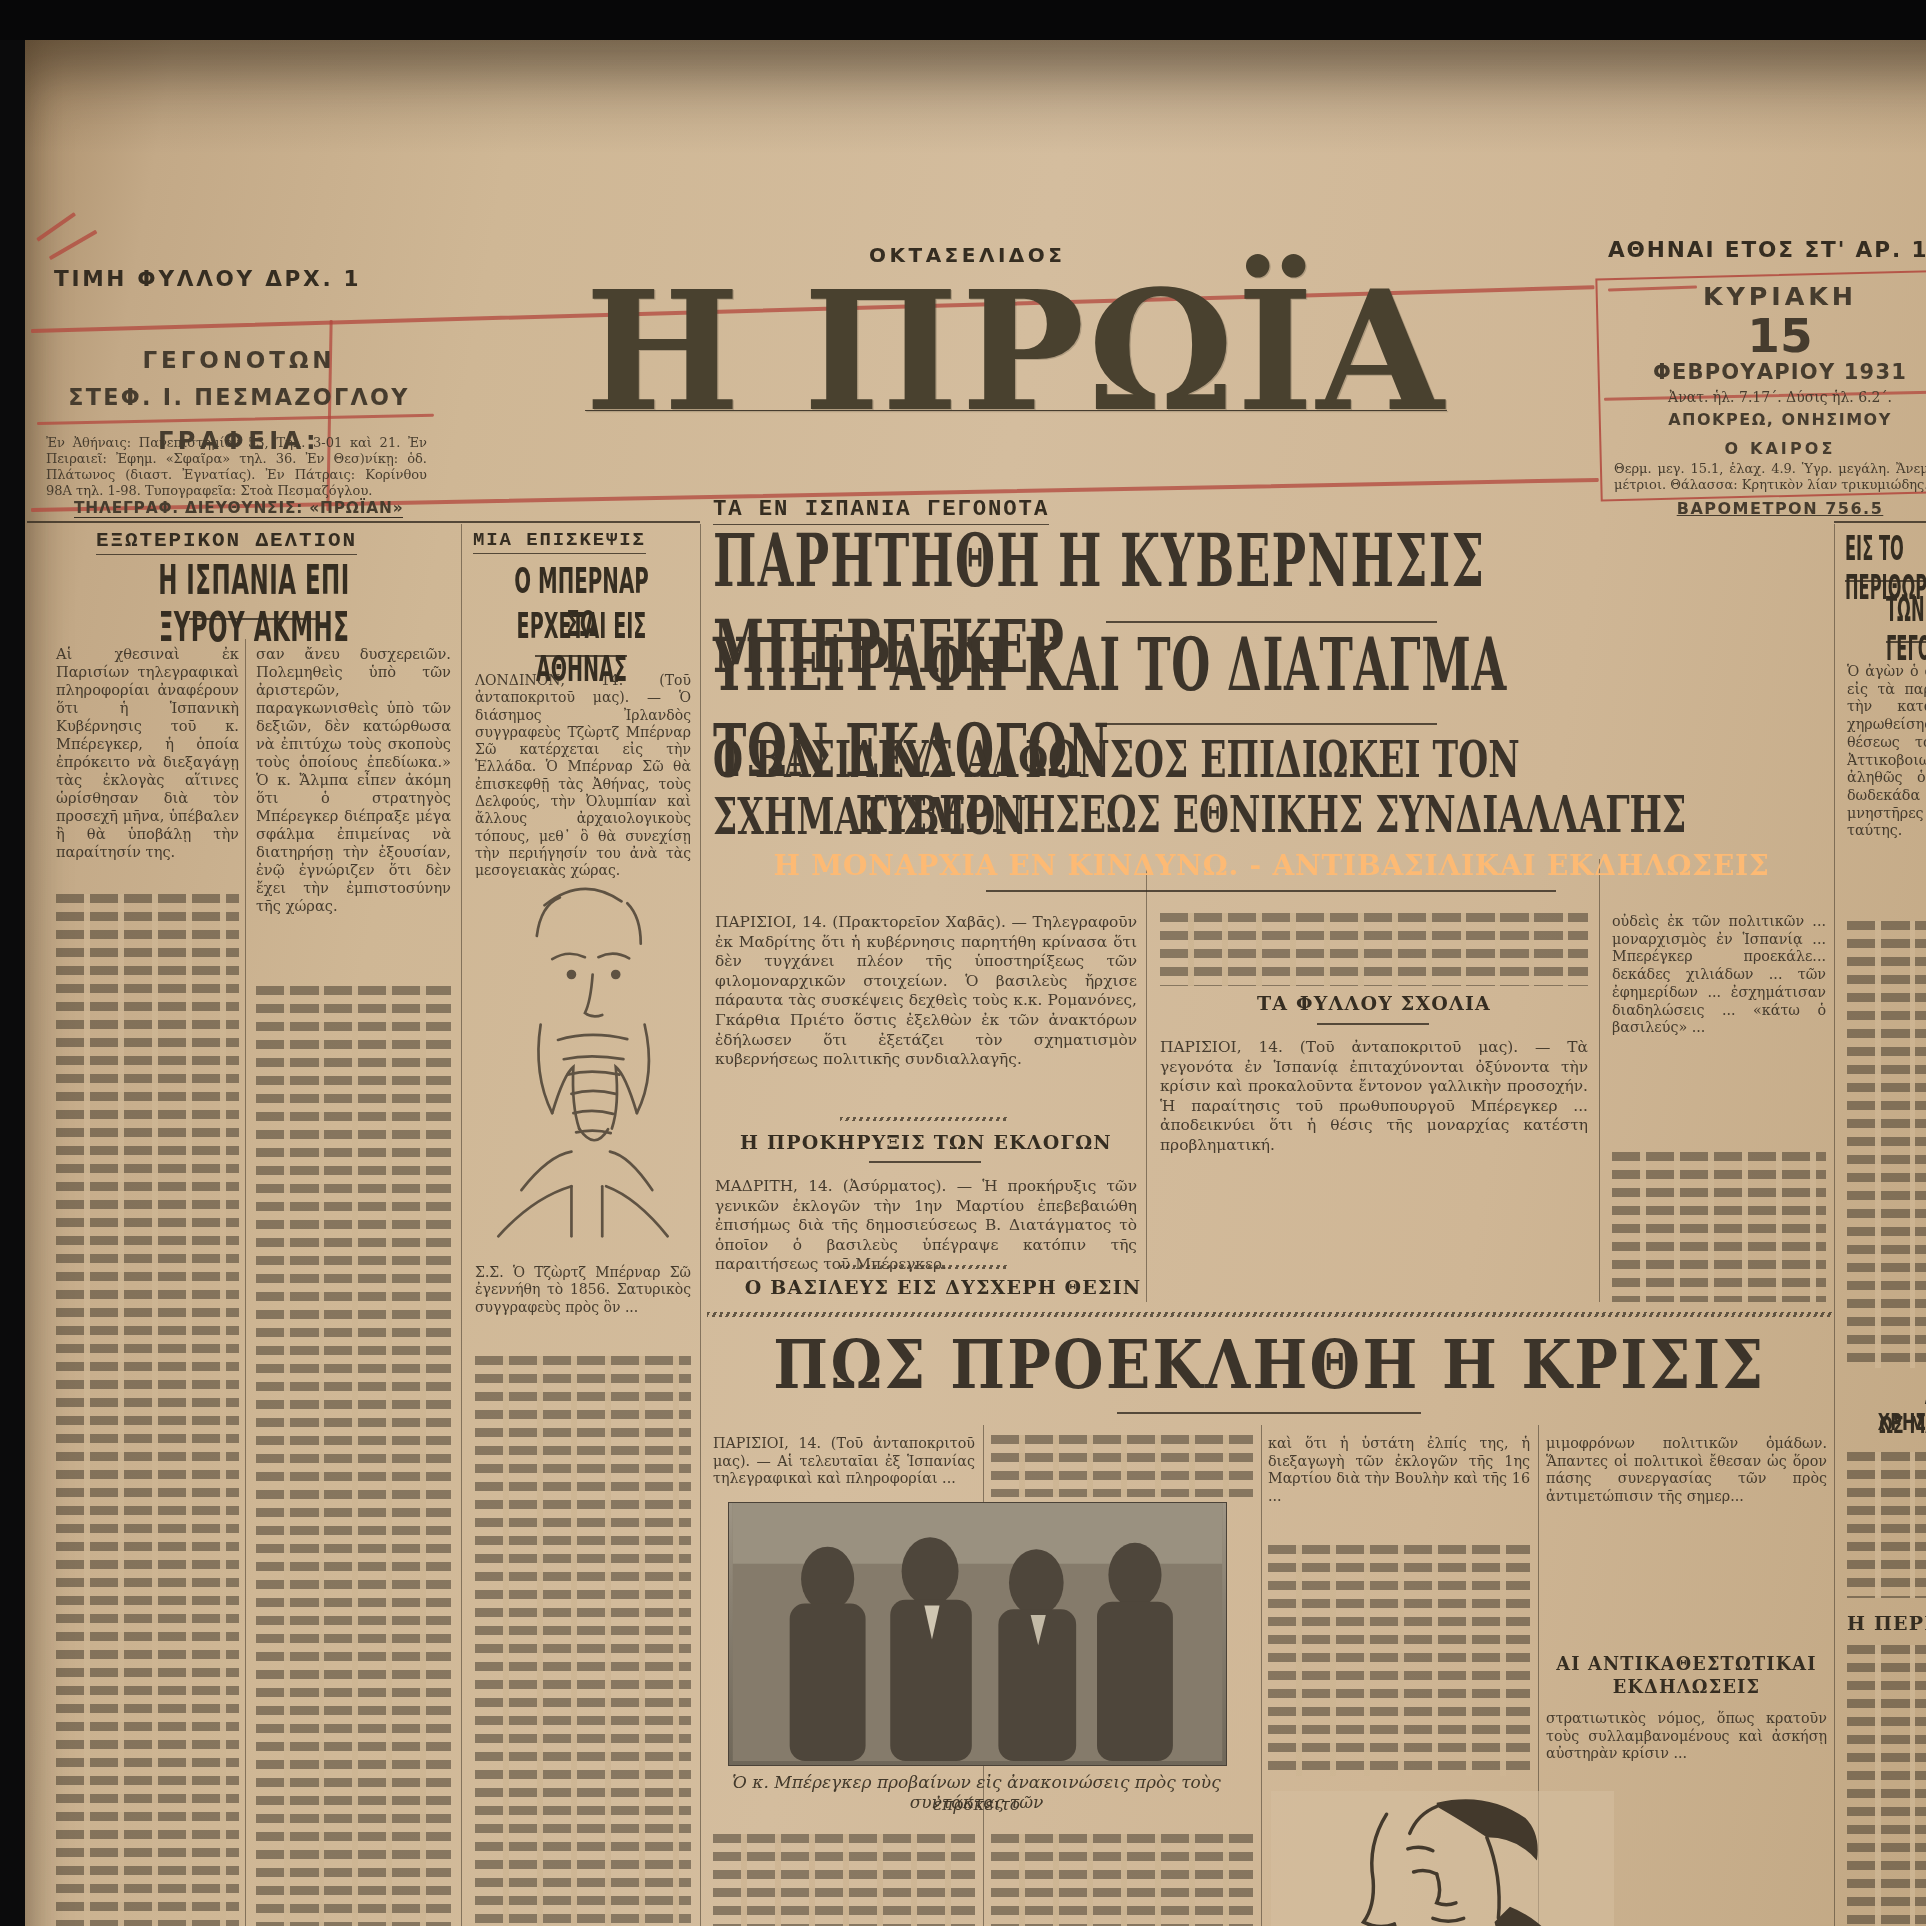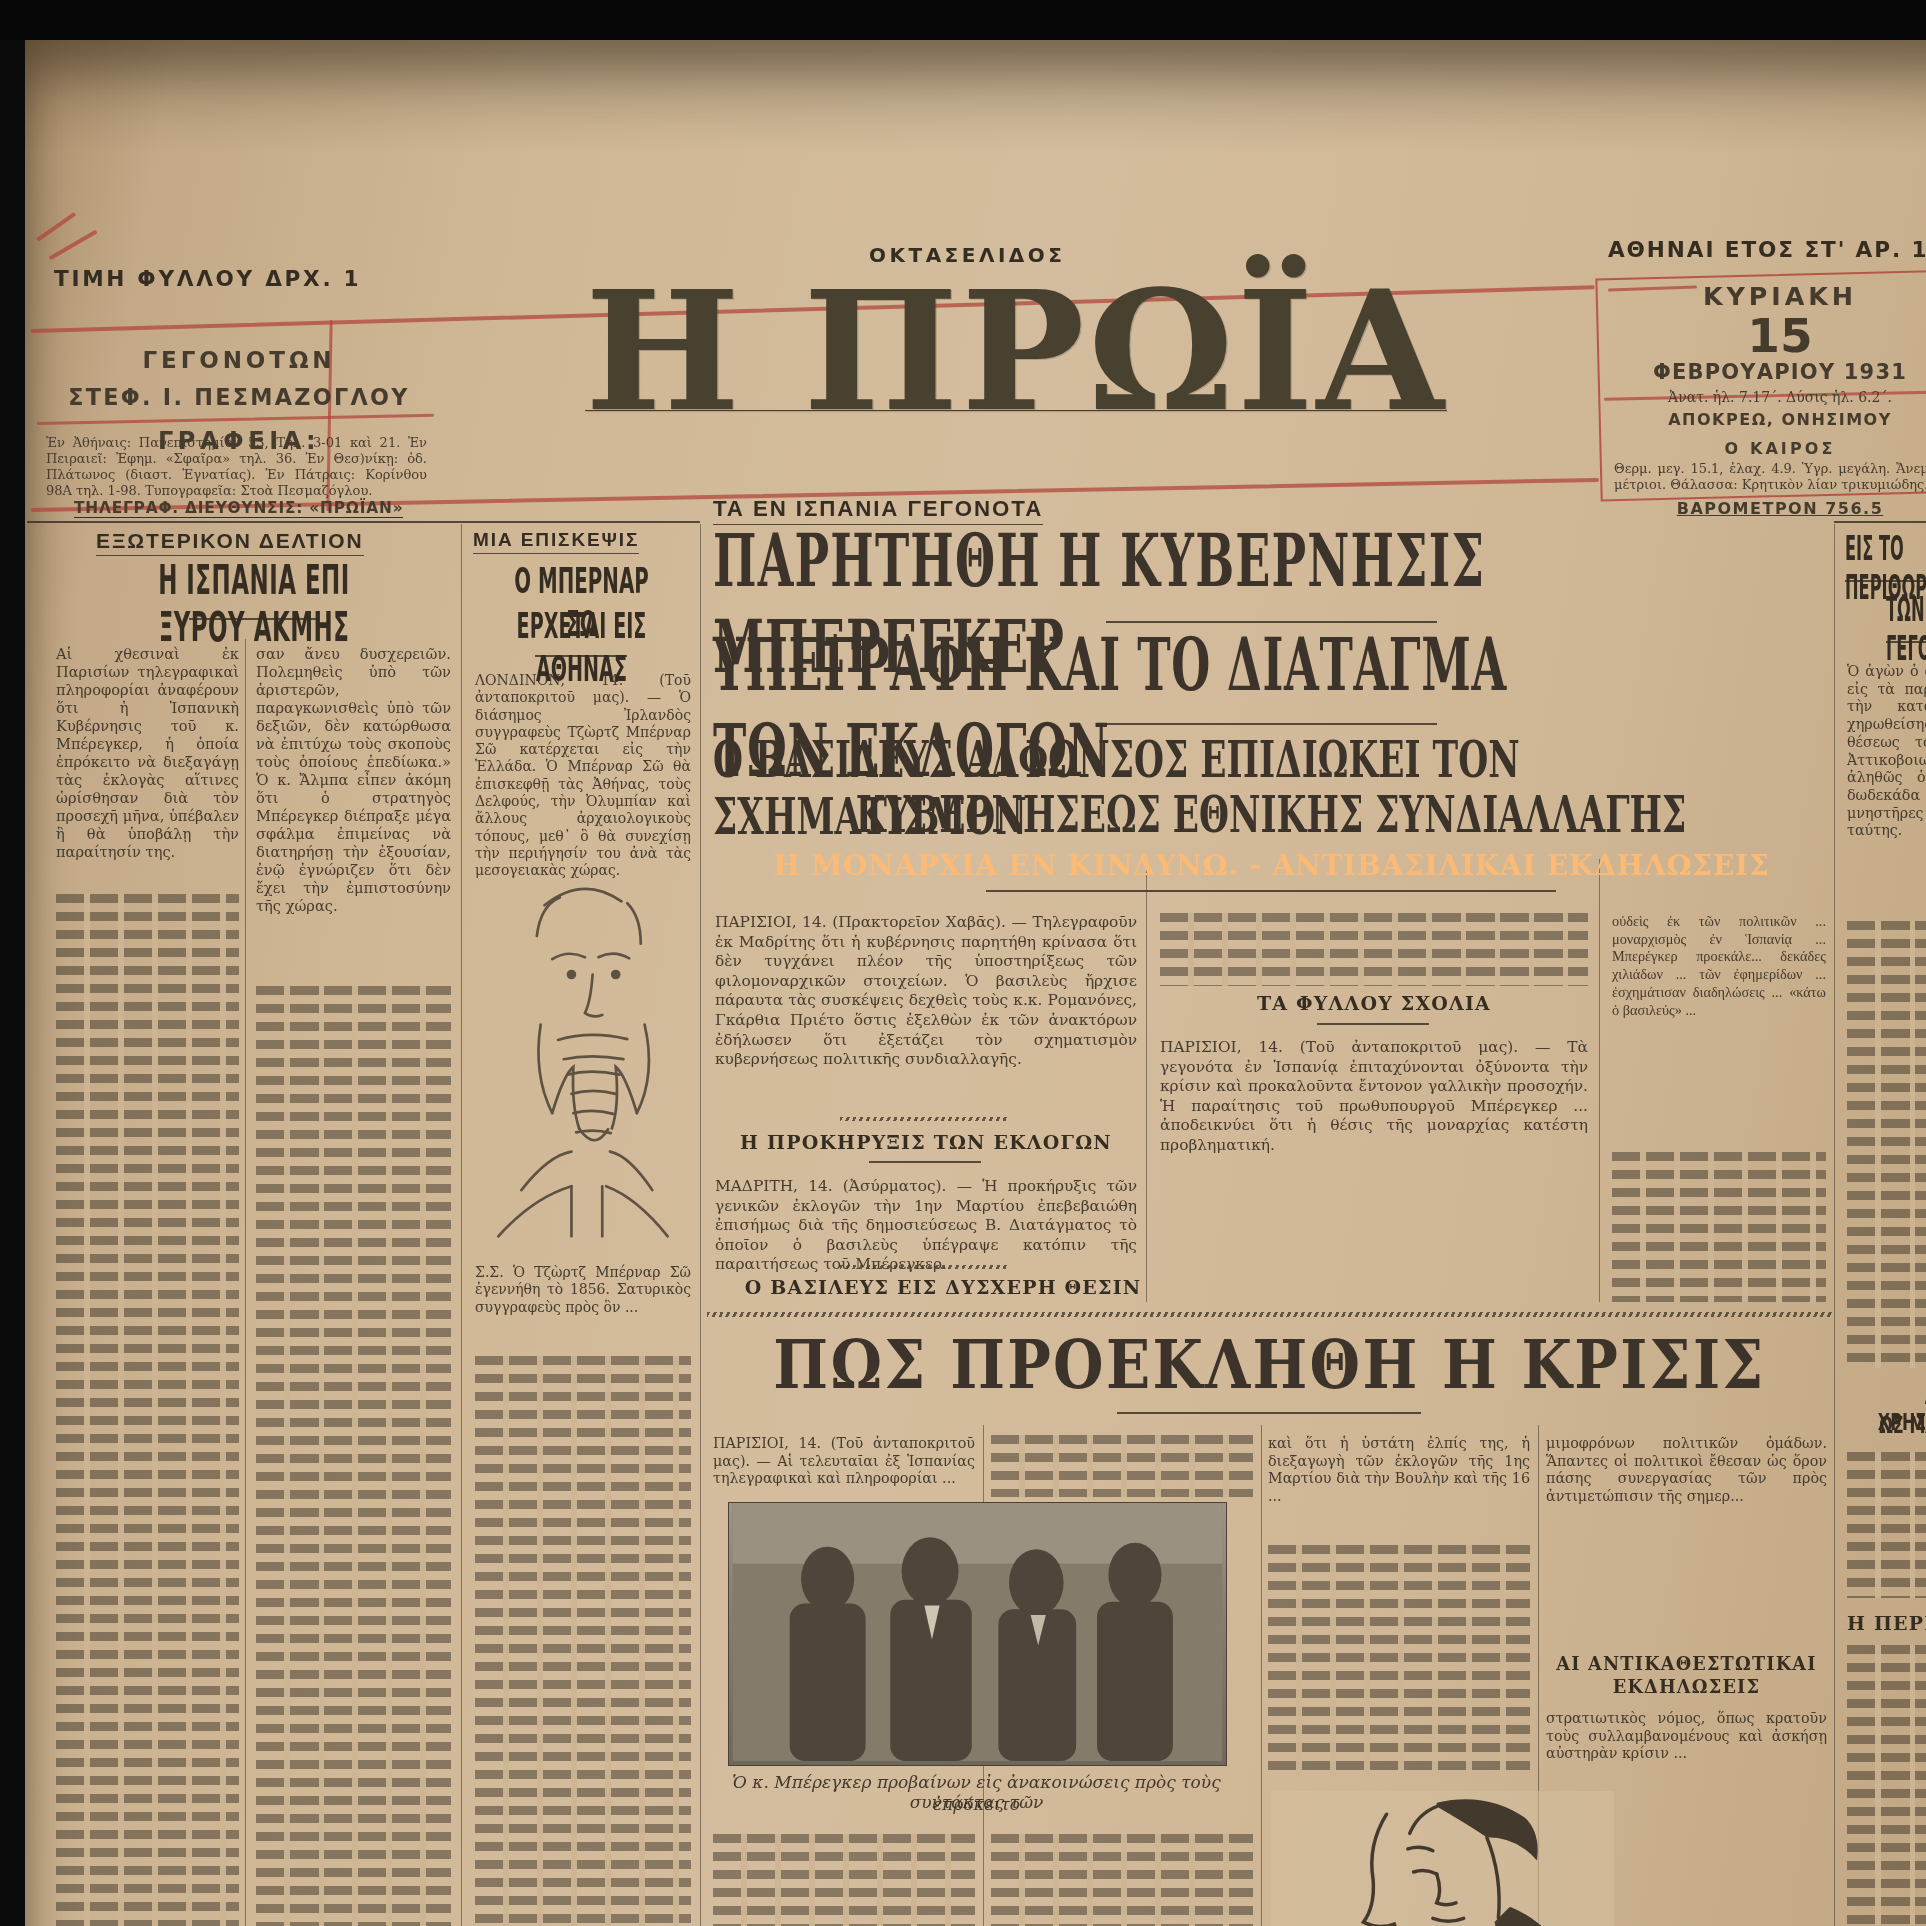--- a/index.html
+++ b/index.html
@@ -24,21 +24,21 @@
   .page::after{content:"";position:absolute;inset:0;
     background:linear-gradient(180deg,rgba(40,25,10,.22) 0,transparent 4%,transparent 94%,rgba(60,40,20,.18) 100%);}
   .top-strip{left:0;top:0;width:2145px;height:40px;background:#070708;}
   
   .vr{width:1.2px;background:var(--rule);}
   .hr-dark{height:1.9px;background:rgba(52,44,32,.8);}
   .zig{background:repeating-linear-gradient(115deg,rgba(70,60,45,.8) 0 2.7px,transparent 2.7px 6.2px);}
   .redline{background:var(--red);opacity:.75;border-radius:1.2px;}
   .redbox{border:2.3px solid var(--red);opacity:.85;}
   
-  .kick{font-family:Liberation Sans, sans-serif;font-weight:bold;letter-spacing:1.9px;color:var(--ink-str);
+  .kick{font-family:Liberation Mono, monospace;font-weight:bold;letter-spacing:1.9px;color:var(--ink-str);
         border-bottom:1.9px solid rgba(52,44,32,.8);padding-bottom:2px;}
   .body-t{font-size:14.6px;line-height:18px;color:rgba(58,49,37,.92);}
   .sim{background-image:
       repeating-linear-gradient(90deg,rgba(205,181,147,0) 0 28.5px,rgba(205,181,147,.95) 28.5px 34px),
       repeating-linear-gradient(180deg,rgba(62,53,40,.55) 0 8.9px,rgba(62,53,40,0) 8.9px 18px);
       opacity:.92;}
   .subhead{font-weight:bold;color:var(--ink-str);letter-spacing:1.2px;}
   .caption{font-size:17px;color:rgba(58,49,37,.95);}
   svg{display:block;}
 </style>
@@ -183,21 +183,21 @@
 <div class="abs hr-dark" style="left:869px;top:1161px;width:112px;"></div>
 <div class="abs body-t j" style="left:715px;top:1177px;width:422px;font-size:15.4px;line-height:19.6px;">ΜΑΔΡΙΤΗ, 14. (Ἀσύρματος). — Ἡ προκήρυξις τῶν γενικῶν ἐκλογῶν τὴν 1ην Μαρτίου ἐπεβεβαιώθη ἐπισήμως διὰ τῆς δημοσιεύσεως Β. Διατάγματος τὸ ὁποῖον ὁ βασιλεὺς ὑπέγραψε κατόπιν τῆς παραιτήσεως τοῦ Μπέρεγκερ.</div>
 <div class="abs zig" style="left:840px;top:1265px;width:169px;height:3.9px;"></div>
 <div class="abs c subhead" style="left:732px;top:1276px;width:422px;font-size:19px;">Ο ΒΑΣΙΛΕΥΣ ΕΙΣ ΔΥΣΧΕΡΗ ΘΕΣΙΝ</div>
 
 <div class="abs sim" style="left:1160px;top:913px;width:428px;height:73px;"></div>
 <div class="abs c subhead" style="left:1160px;top:992px;width:428px;font-size:19px;">ΤΑ ΦΥΛΛΟΥ ΣΧΟΛΙΑ</div>
 <div class="abs hr-dark" style="left:1317px;top:1023px;width:112px;"></div>
 <div class="abs body-t j" style="left:1160px;top:1038px;width:428px;font-size:15.4px;line-height:19.6px;">ΠΑΡΙΣΙΟΙ, 14. (Τοῦ ἀνταποκριτοῦ μας). — Τὰ γεγονότα ἐν Ἱσπανίᾳ ἐπιταχύνονται ὀξύνοντα τὴν κρίσιν καὶ προκαλοῦντα ἔντονον γαλλικὴν προσοχήν. Ἡ παραίτησις τοῦ πρωθυπουργοῦ Μπέρεγκερ ... ἀποδεικνύει ὅτι ἡ θέσις τῆς μοναρχίας κατέστη προβληματική.</div>
 
-<div class="abs body-t j" style="left:1612px;top:913px;width:214px;font-size:14.3px;line-height:17.7px;font-family:Liberation Serif, serif;">οὐδεὶς ἐκ τῶν πολιτικῶν ... μοναρχισμὸς ἐν Ἱσπανίᾳ ... Μπερέγκερ προεκάλε... δεκάδες χιλιάδων ... τῶν ἐφημερίδων ... ἐσχημάτισαν διαδηλώσεις ... «κάτω ὁ βασιλεύς» ...</div>
+<div class="abs body-t j" style="left:1612px;top:913px;width:214px;font-size:14.3px;line-height:17.7px;">οὐδεὶς ἐκ τῶν πολιτικῶν ... μοναρχισμὸς ἐν Ἱσπανίᾳ ... Μπερέγκερ προεκάλε... δεκάδες χιλιάδων ... τῶν ἐφημερίδων ... ἐσχημάτισαν διαδηλώσεις ... «κάτω ὁ βασιλεύς» ...</div>
 <div class="abs sim" style="left:1612px;top:1152px;width:214px;height:150px;"></div>
 
 <div class="abs zig" style="left:707px;top:1312px;width:1125px;height:5.4px;"></div>
 <div class="abs c" style="left:707px;top:1331px;width:1125px;">
   <span class="cond b" style="font-size:58px;letter-spacing:2.3px;transform:scaleY(1.15);color:#3c342a;">ΠΩΣ ΠΡΟΕΚΛΗΘΗ Η ΚΡΙΣΙΣ</span>
 </div>
 <div class="abs hr-dark" style="left:1117px;top:1412px;width:304px;"></div>
 
 <div class="abs body-t j" style="left:713px;top:1435px;width:262px;font-size:14.3px;line-height:17.7px;">ΠΑΡΙΣΙΟΙ, 14. (Τοῦ ἀνταποκριτοῦ μας). — Αἱ τελευταῖαι ἐξ Ἱσπανίας τηλεγραφικαὶ καὶ πληροφορίαι ...</div>
 <div class="abs sim" style="left:991px;top:1435px;width:262px;height:62px;"></div>

